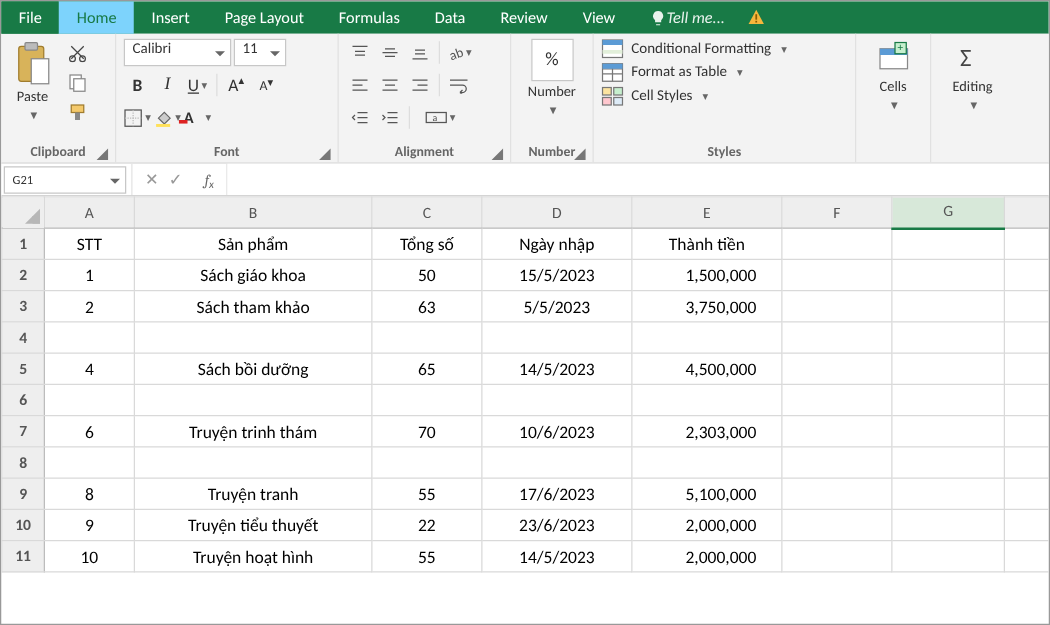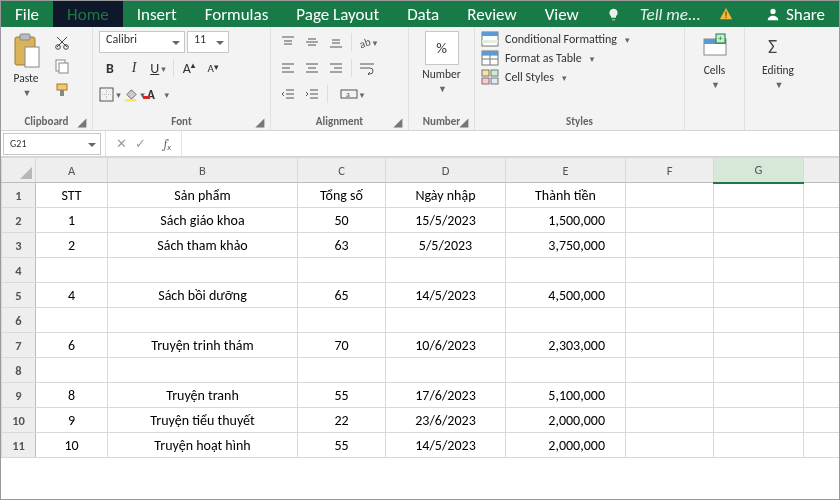--- a/index.html
+++ b/index.html
@@ -1,24 +1,24 @@
 <!DOCTYPE html>
 <html><head>
 <meta charset="utf-8">
 <style>
   * { box-sizing: border-box; margin: 0; padding: 0; font-family: "Segoe UI", Calibri, sans-serif; }
   body { width: 840px; height: 500px; background: #fff; overflow: hidden; font-size: 12px; color: #333; border: 1px solid #999; }
   
   
-  .titlebar { display: flex; align-items: stretch; height: 26px; background: #187a46; color: #fff; font-size: 17px; }
+  .titlebar { display: flex; align-items: stretch; height: 26px; background: #187a46; color: #fff; font-size: 13px; }
   .tab { padding: 0 14px; display: flex; align-items: center; cursor: pointer; }
   .tab.file { background: #187a46; }
-  .tab.active { background: #0f172a; color: #187a46; }
+  .tab.active { background: #7dd3fc; color: #187a46; }
   .titlebar .spacer { flex: 1; }
-  .tellme { display:flex; align-items:center; gap:20px; opacity:.9; font-style: italic;}
+  .tellme { display:flex; align-items:center; gap:0; opacity:.9; font-style: italic;}
   .warn-icon { width:14px;height:14px; }
   .share { display:flex; align-items:center; gap:6px; padding:0 14px; }
   
   
   .ribbon { display:flex; background:#f3f3f3; border-bottom:1px solid #d4d4d4; height:104px; }
   .group { display:flex; flex-direction:column; padding:4px 6px 2px; border-right:1px solid #e1e1e1; position:relative; }
   .group-body { flex:1; display:flex; gap:6px; align-items:flex-start; }
   .group-label { text-align:center; color:#666; font-size:11px; padding:2px 0 0; position:relative;font-weight:bold;}
   .dlglaunch { position:absolute; right:-2px; bottom:0; width:12px;height:12px; color:#777; font-size:11px; }
   
@@ -66,44 +66,37 @@
   
   svg { display:block; }
 </style>
 </head>
 <body>
 
 <div class="titlebar">
   <div class="tab file">File</div>
   <div class="tab active">Home</div>
   <div class="tab">Insert</div>
+  <div class="tab">Page Layout</div>
   <div class="tab">Formulas</div>
-  <div class="tab">Page Layout</div>
   <div class="tab">Data</div>
   <div class="tab">Review</div>
   <div class="tab">View</div>
   <div class="tab tellme">
     <svg class="icon" width="13" height="13" viewBox="0 0 16 16">
         <path fill="#fff" d="M8 1a5 5 0 0 0-3 9v2h6v-2a5 5 0 0 0-3-9zM6 14h4v1H6z"></path>
       </svg>
     <span>Tell me...</span>
   </div>
   <svg class="warn-icon" width="16" height="16" viewBox="0 0 16 16" style="align-self:center;margin-left:4px">
       <path fill="#f6b73c" d="M8 1l7 13H1z"></path>
       <rect x="7.2" y="5" width="1.6" height="5" fill="#8a5a00"></rect>
       <rect x="7.2" y="11" width="1.6" height="1.6" fill="#8a5a00"></rect>
     </svg>
   <div class="spacer"></div>
-  <div class="share">
-    <svg width="14" height="14" viewBox="0 0 16 16">
-        <circle cx="8" cy="5" r="3" fill="#fff"></circle>
-        <path fill="#fff" d="M2 15c0-3 3-5 6-5s6 2 6 5z"></path>
-      </svg>
-    <span>Share</span>
-  </div>
 </div>
 
 <div class="ribbon">
 
   <div class="group" style="width:92px">
     <div class="group-body">
       <div class="big-btn">
         <svg width="30" height="36" viewBox="0 0 30 36">
             <rect x="4" y="4" width="20" height="28" rx="2" fill="#d8b35a" stroke="#a07c2d"></rect>
             <rect x="9" y="1" width="10" height="6" rx="1" fill="#bbb" stroke="#888"></rect>

